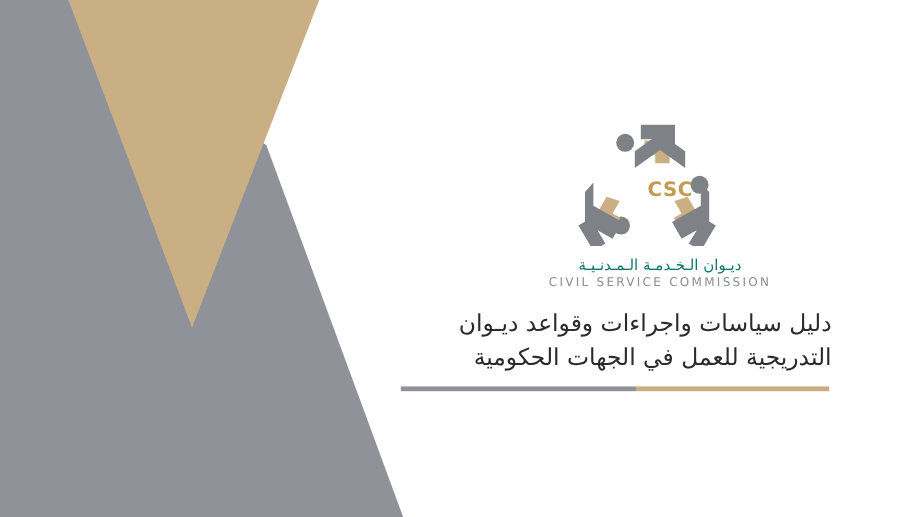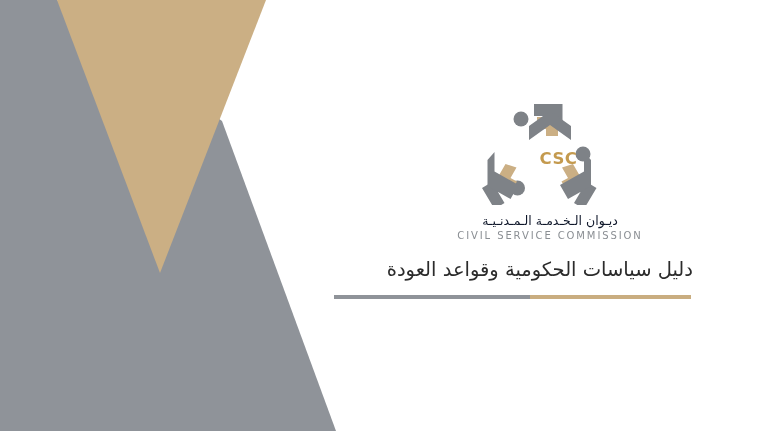--- a/index.html
+++ b/index.html
@@ -36,21 +36,21 @@
   #logo-mark {
     display: block;
     margin: 0 auto;
     width: 150px;
     height: 115px;
   }
   #org-name-ar {
     margin-top: 9px;
     font-size: 12.5px;
     letter-spacing: 0.4px;
-    color: #0f172a;
+    color: #0f766e;
     line-height: 1.15;
     direction: rtl;
     white-space: nowrap;
   }
   #org-name-en {
     margin-top: 2px;
     font-size: 10px;
     letter-spacing: 1.9px;
     color: #8a8e93;
     line-height: 1.2;
@@ -129,20 +129,21 @@
         <polygon points="25,140 25,192 71,218 87,190 39,163 39,124" fill="#7e8287"></polygon>
       </g>
       <text x="129" y="147" font-family="DejaVu Sans, Liberation Sans, sans-serif" font-size="33" font-weight="bold" letter-spacing="1" fill="#c49a4e">CSC</text>
     </svg>
 
     <div id="org-name-ar">ديـوان الـخـدمـة الـمـدنـيـة</div>
     <div id="org-name-en">CIVIL SERVICE COMMISSION</div>
   </div>
 
   <div id="title-block">
-    <div class="title-line">دليل سياسات الحكومية وقواعد العودة</div>
+    <div class="title-line">دليل سياسات واجراءات وقواعد ديـوان</div>
+    <div class="title-line">التدريجية للعمل في الجهات الحكومية</div>
     <div id="title-rule">
       <div id="title-rule-gold"></div>
       <div id="title-rule-gray"></div>
     </div>
   </div>
 
 </div>
 
 </body></html>

